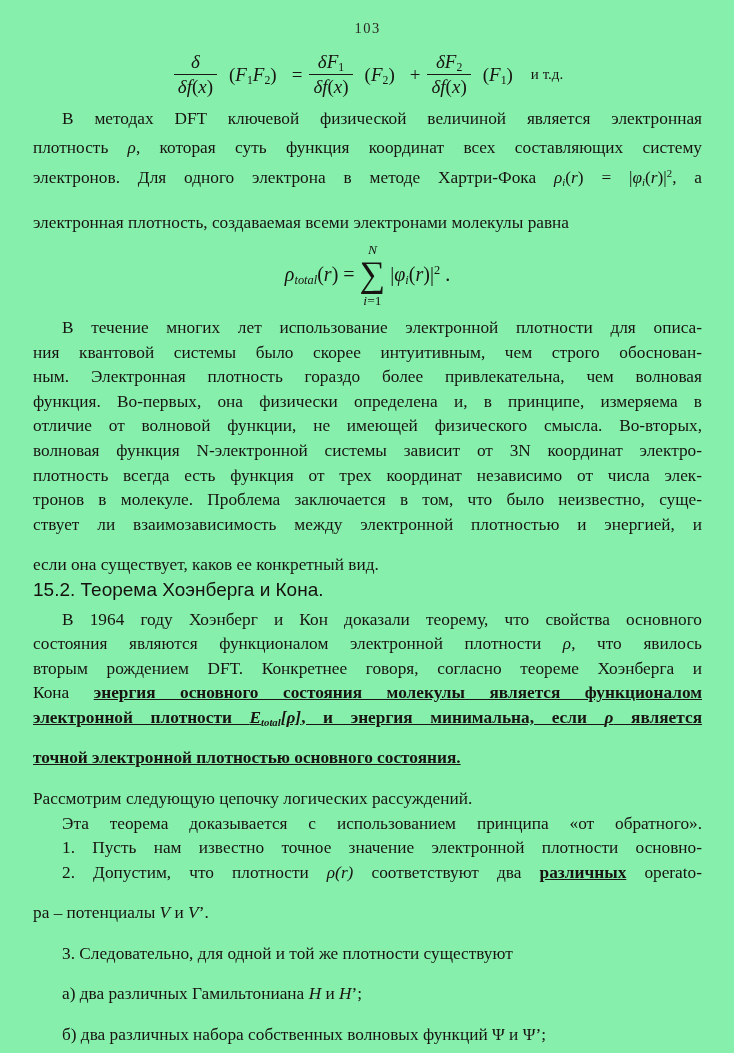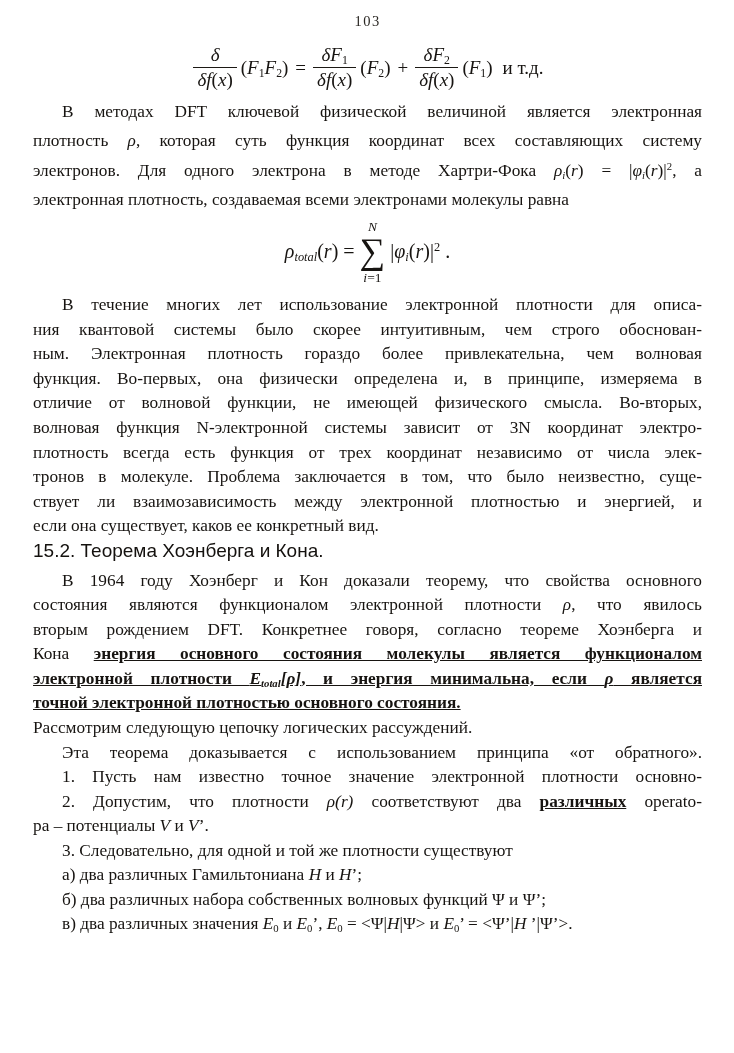--- a/index.html
+++ b/index.html
@@ -1,54 +1,54 @@
 <!DOCTYPE html>
 <html><head>
 <meta charset="utf-8">
 <style>
   html,body { margin:0; padding:0; background:#d8d6d2; }
   .page {
     position:relative;
     width:734px; height:1053px;
     margin:0 auto;
-    background:#ffffff;
+    background:#86efac;
     color:#171411;
     font-family:"Liberation Serif", serif;
     box-sizing:border-box;
-    padding:13px 32px 0 33px;
+    padding:20px 32px 0 33px;
     overflow:hidden;
   }
   .page-number {
     text-align:center;
     font-size:14.5px;
     letter-spacing:1.5px;
     color:#2a2723;
   }
   
   .display-math {
     display:flex; justify-content:center; align-items:center;
     font-size:19px;
   }
   .f1 { margin:14px 0 6px; }
-  .f1 .marg { margin:0 2px; }
+  .f1 .marg { margin:0 10px; }
   .f1 .mop  { margin:0 5px; }
   .frac { display:inline-flex; flex-direction:column; align-items:center; margin:0 2px; }
   .frac .num { display:block; padding:0 3px 1px; }
   .frac .den { display:block; border-top:1.6px solid #1c1914; padding:1px 4px 0; }
-  .f1 .tail { font-size:19px; margin-left:8px; }
+  .f1 .tail { font-size:15px; margin-left:8px; }
   .f2 { margin:4px 0 8px; font-size:20px; }
   .f2 .marg { margin:0 3px; }
   .bigop { display:inline-flex; flex-direction:column; align-items:center; margin:0 2px; }
   .bigop .limit { font-size:13.5px; line-height:1.15; }
   .bigop .sigma { font-size:36px; line-height:0.85; padding:2px 0 3px; }
   
   .para { font-size:17.3px; line-height:24.55px; margin:0; }
   .para.wide { line-height:29.4px; }
   .line { text-align:justify; text-align-last:justify; }
-  .line.end { text-align-last:left; }
+  .line.end { text-align-last:left;margin-top:16px; }
   .line.indent { text-indent:29px; }
   sub { font-size:0.62em; vertical-align:-0.25em; line-height:0; }
   sup { font-size:0.62em; vertical-align:0.55em; line-height:0; }
   b { font-weight:700;text-decoration:underline; }
   .section-heading {
     font-family:"Liberation Sans", sans-serif;
     font-weight:400;
     font-size:19px;
     line-height:24px;
     margin:0 0 6px;

